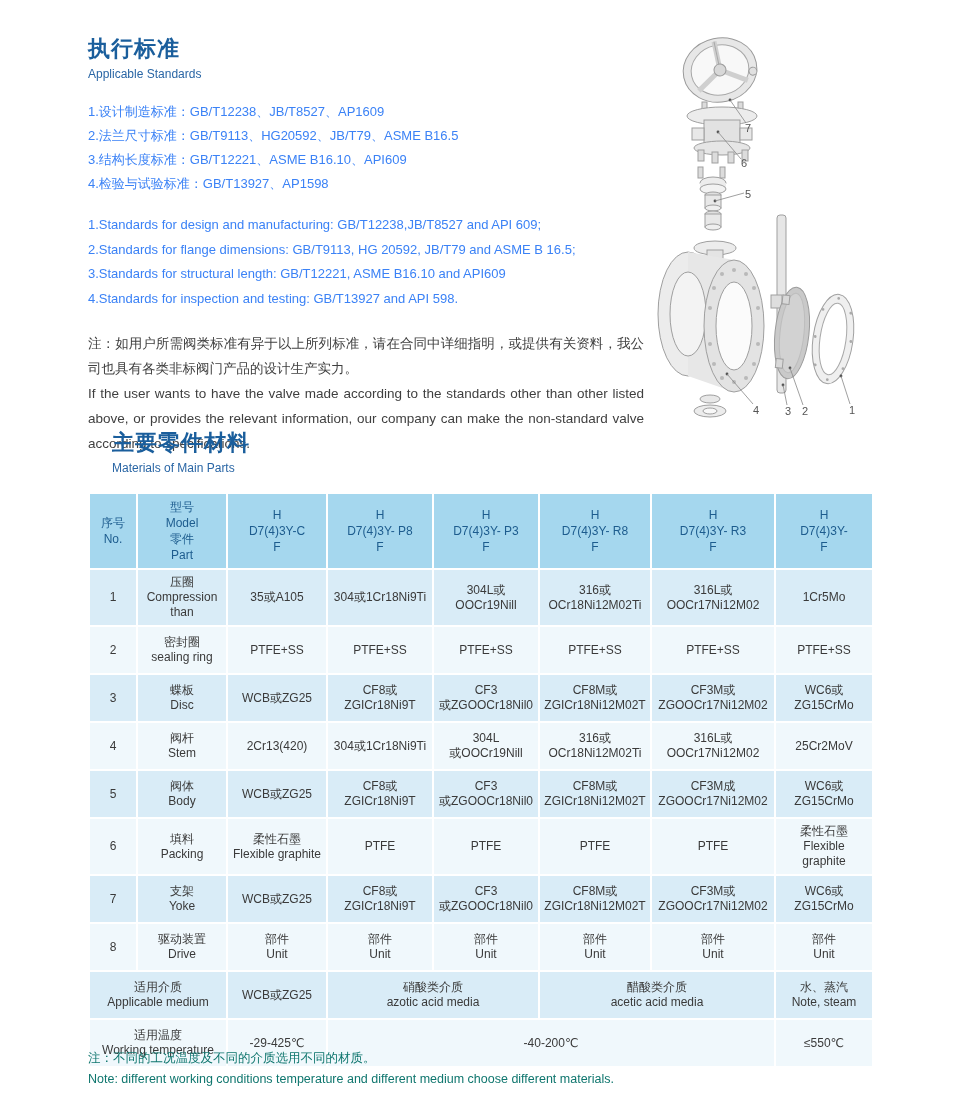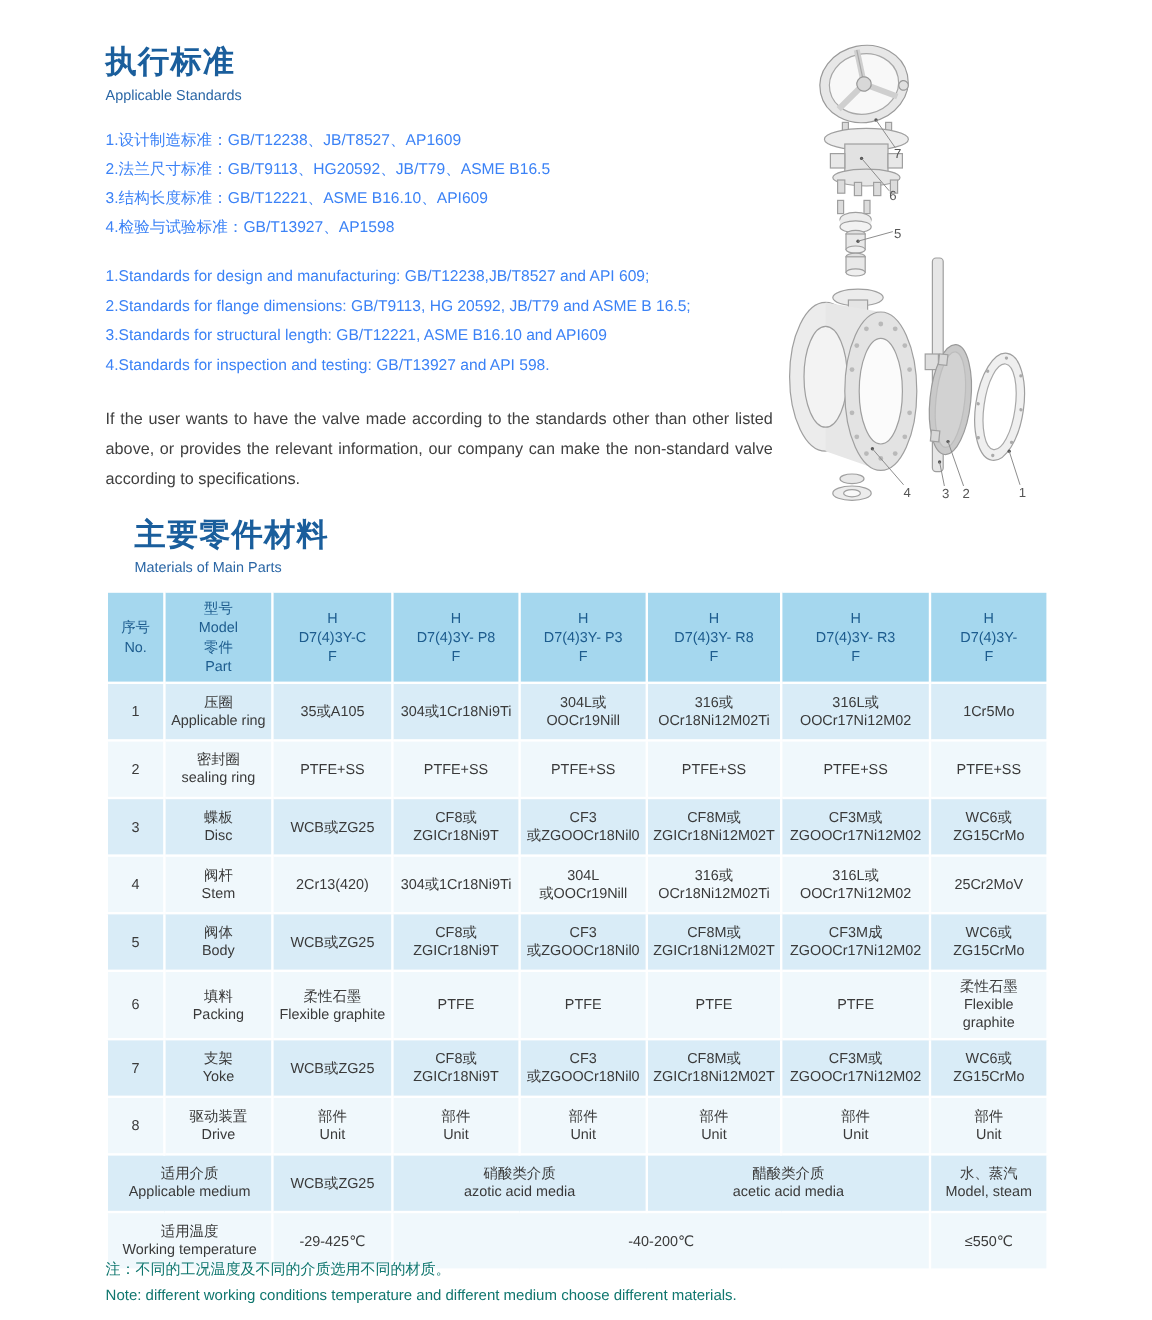--- a/index.html
+++ b/index.html
@@ -1,18 +1,18 @@
 <!DOCTYPE html>
 <html><head>
 <meta charset="utf-8">
 <style>
   html,body{margin:0;padding:0;background:#ffffff;}
   .page{position:relative;width:960px;height:1100px;background:#fff;
         font-family:"Liberation Sans","DejaVu Sans",sans-serif;color:#3c3c3c;overflow:hidden;}
-  .h-zh{font-size:26px;font-weight:bold;color:#1a5e9c;letter-spacing:1px;}
+  .h-zh{font-size:22px;font-weight:bold;color:#1a5e9c;letter-spacing:1px;}
   .h-en{font-size:12px;color:#2a66a5;margin-top:3px;}
   .sec1{position:absolute;left:88px;top:34px;width:560px;}
   .std-list{margin-top:19px;font-size:13px;line-height:24px;color:#3b82f6;}
   .std-list.en{margin-top:17px;line-height:24.5px;}
   .note{margin-top:20px;font-size:13.5px;line-height:25px;text-align:justify;color:#3f3f3f;width:556px;}
   .diagram{position:absolute;left:640px;top:26px;}
   .sec2{position:absolute;left:88px;top:428px;margin-left:24px;}
   table.tbl{position:absolute;left:88px;top:492px;width:784px;border-collapse:collapse;table-layout:fixed;
         font-size:12px;color:#3a3a3a;text-align:center;}
   table.tbl td{border:2px solid #ffffff;white-space:pre-line;line-height:15px;padding:5px 2px;vertical-align:middle;}
@@ -40,20 +40,21 @@
     </div>
 
     <div class="std-list en">
       <div>1.Standards for design and manufacturing: GB/T12238,JB/T8527 and API 609;</div>
       <div>2.Standards for flange dimensions: GB/T9113, HG 20592, JB/T79 and ASME B 16.5;</div>
       <div>3.Standards for structural length: GB/T12221, ASME B16.10 and API609</div>
       <div>4.Standards for inspection and testing: GB/T13927 and API 598.</div>
     </div>
 
     <div class="note">
+      <div>注：如用户所需阀类标准有异于以上所列标准，请在合同中详细指明，或提供有关资料，我公司也具有各类非标阀门产品的设计生产实力。</div>
       <div>If the user wants to have the valve made according to the standards other than other listed above, or provides the relevant information, our company can make the non-standard valve according to specifications.</div>
     </div>
   </div>
 
   <div class="diagram">
     <svg width="320" height="402" viewBox="0 0 320 402">
 
       <g transform="rotate(-12 80 44)">
         <ellipse cx="80" cy="44" rx="37" ry="32" fill="#e7e7e7" stroke="#9a9a9a"></ellipse>
         <ellipse cx="80" cy="44" rx="29" ry="25" fill="#f8f8f8" stroke="#a8a8a8"></ellipse>
@@ -213,21 +214,21 @@
       <td>H
 D7(4)3Y- R3
 F</td>
       <td>H
 D7(4)3Y-
 F</td>
     </tr>
     <tr class="odd body-row">
       <td>1</td>
       <td>压圈
-Applicable ring</td>
+Compression than</td>
       <td>35或A105</td>
       <td>304或1Cr18Ni9Ti</td>
       <td>304L或
 OOCr19Nill</td>
       <td>316或
 OCr18Ni12M02Ti</td>
       <td>316L或
 OOCr17Ni12M02</td>
       <td>1Cr5Mo</td>
     </tr>
@@ -337,21 +338,21 @@
     </tr>
     <tr class="odd body-row">
       <td colspan="2">适用介质
 Applicable medium</td>
       <td>WCB或ZG25</td>
       <td colspan="2">硝酸类介质
 azotic acid media</td>
       <td colspan="2">醋酸类介质
 acetic acid media</td>
       <td>水、蒸汽
-Model, steam</td>
+Note, steam</td>
     </tr>
     <tr class="even body-row">
       <td colspan="2">适用温度
 Working temperature</td>
       <td>-29-425℃</td>
       <td colspan="4">-40-200℃</td>
       <td>≤550℃</td>
     </tr>
   </tbody>
     </table>

